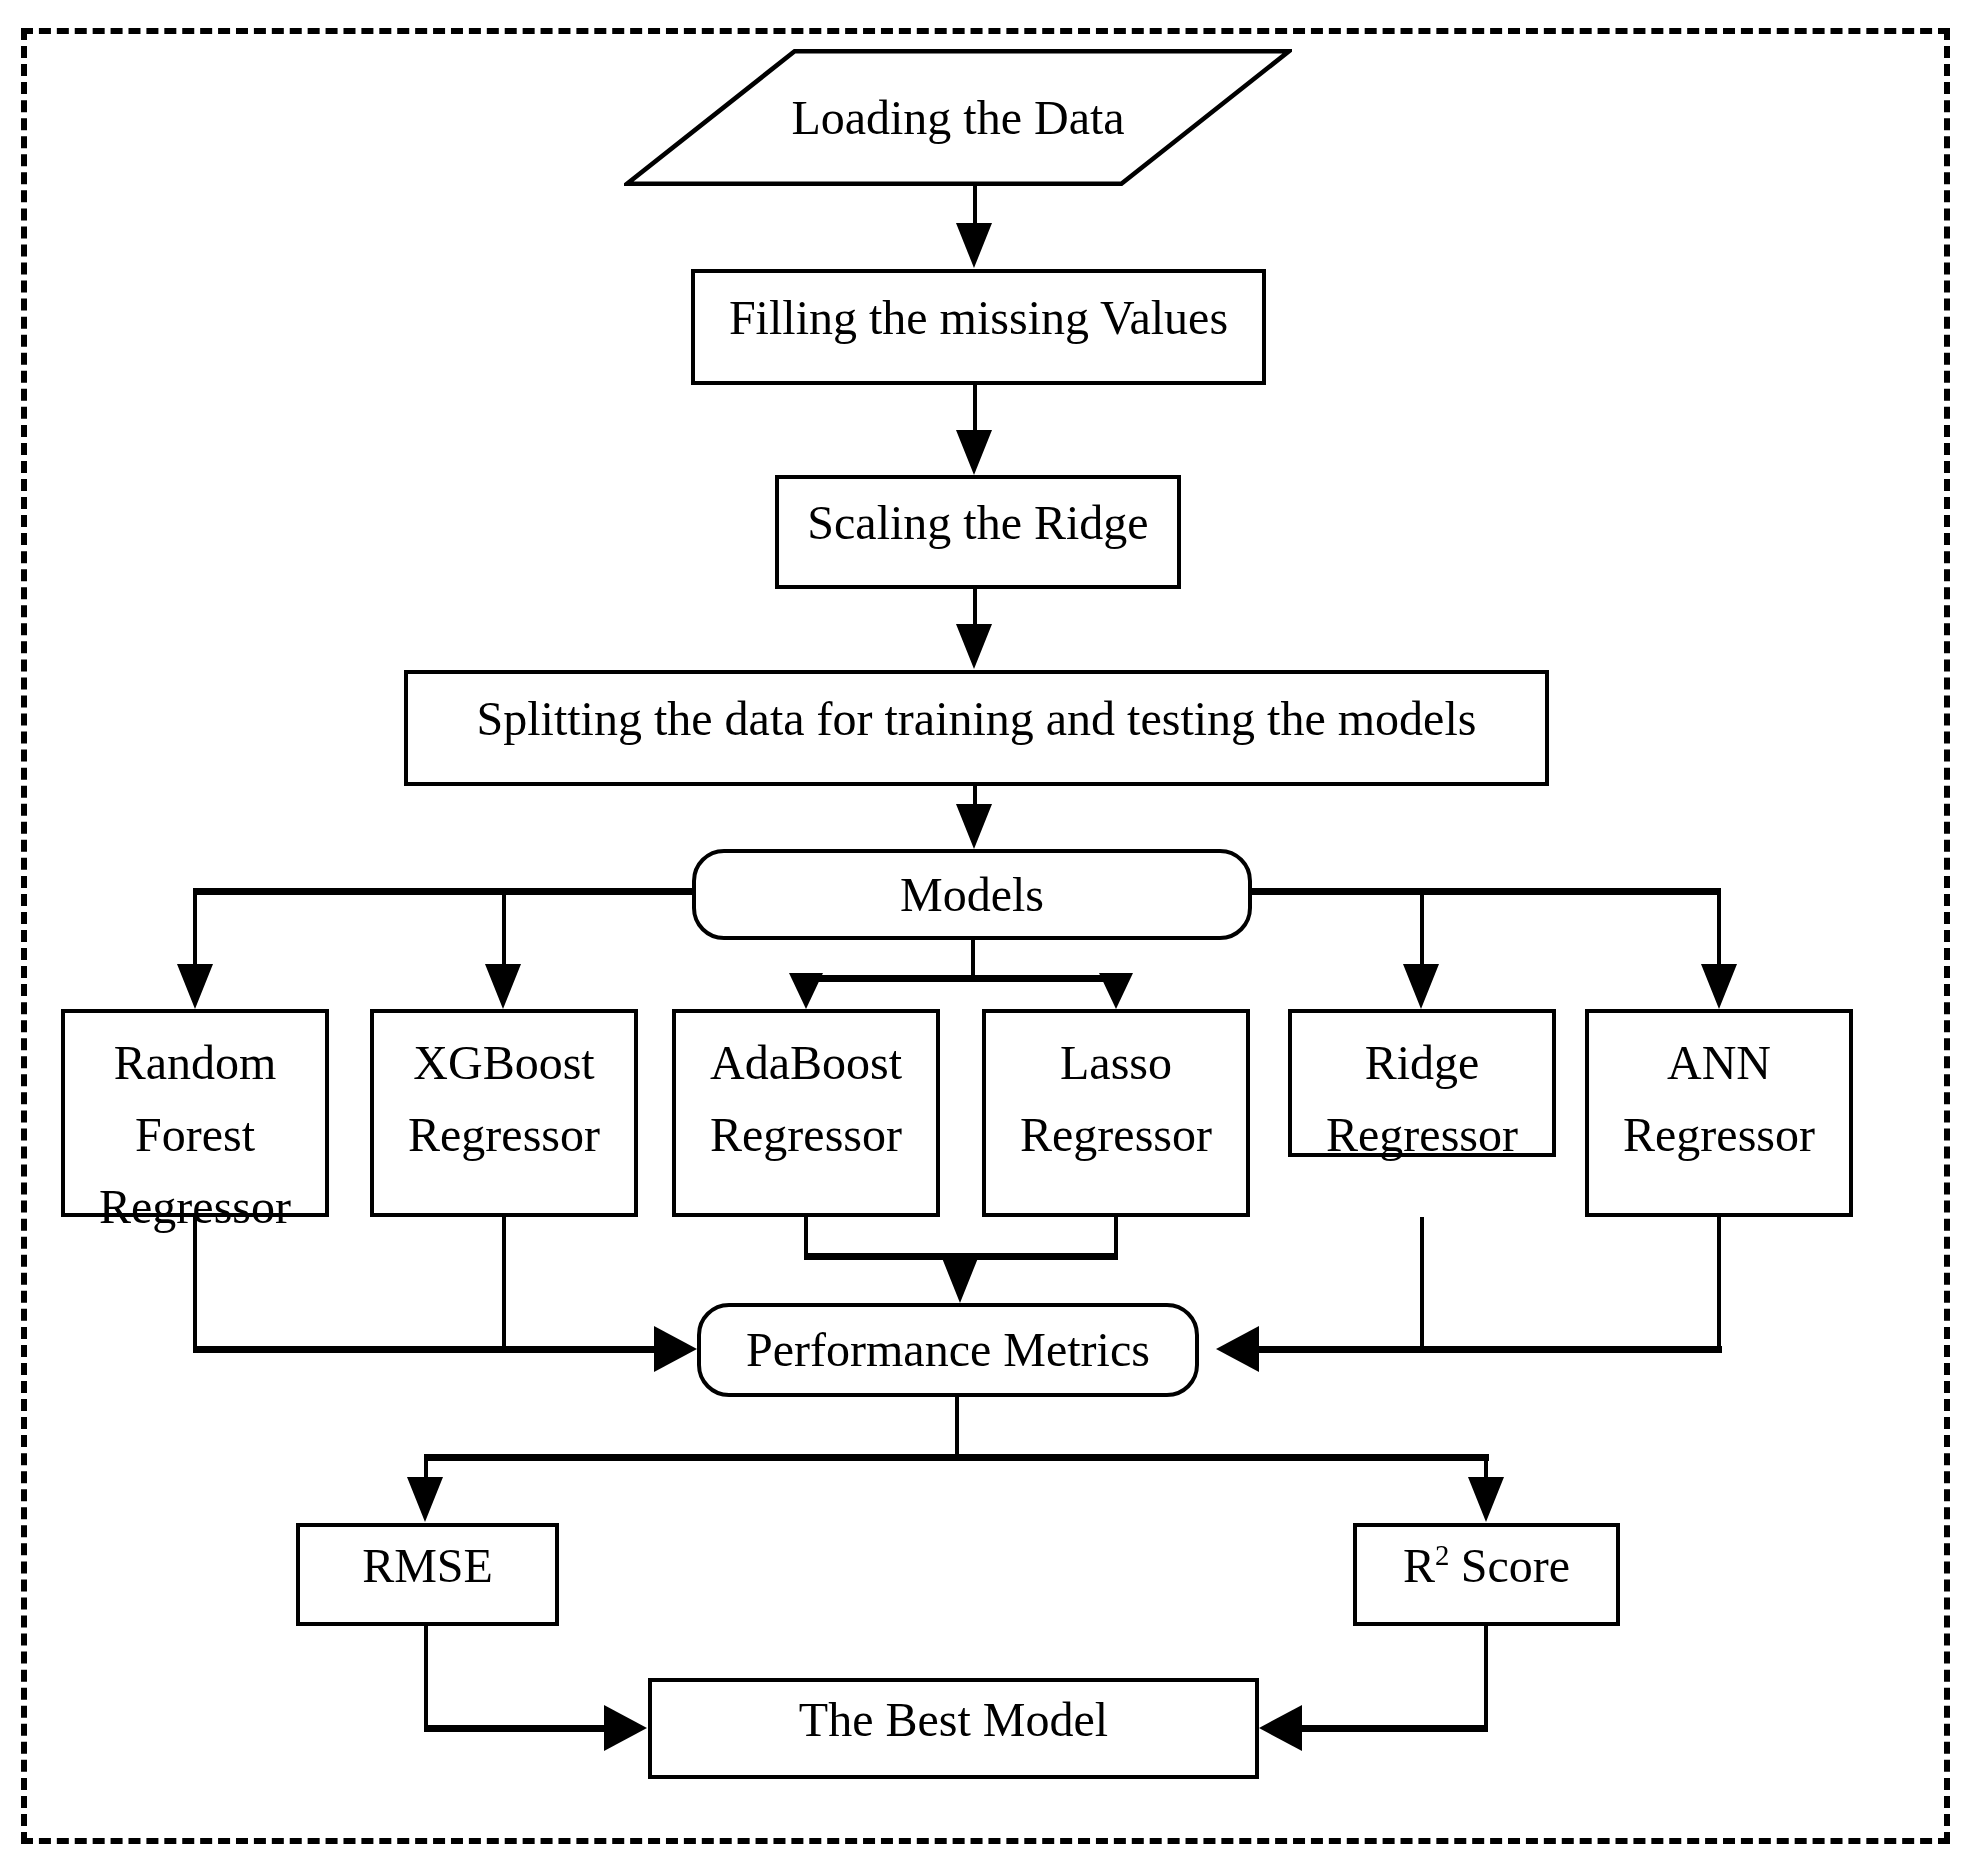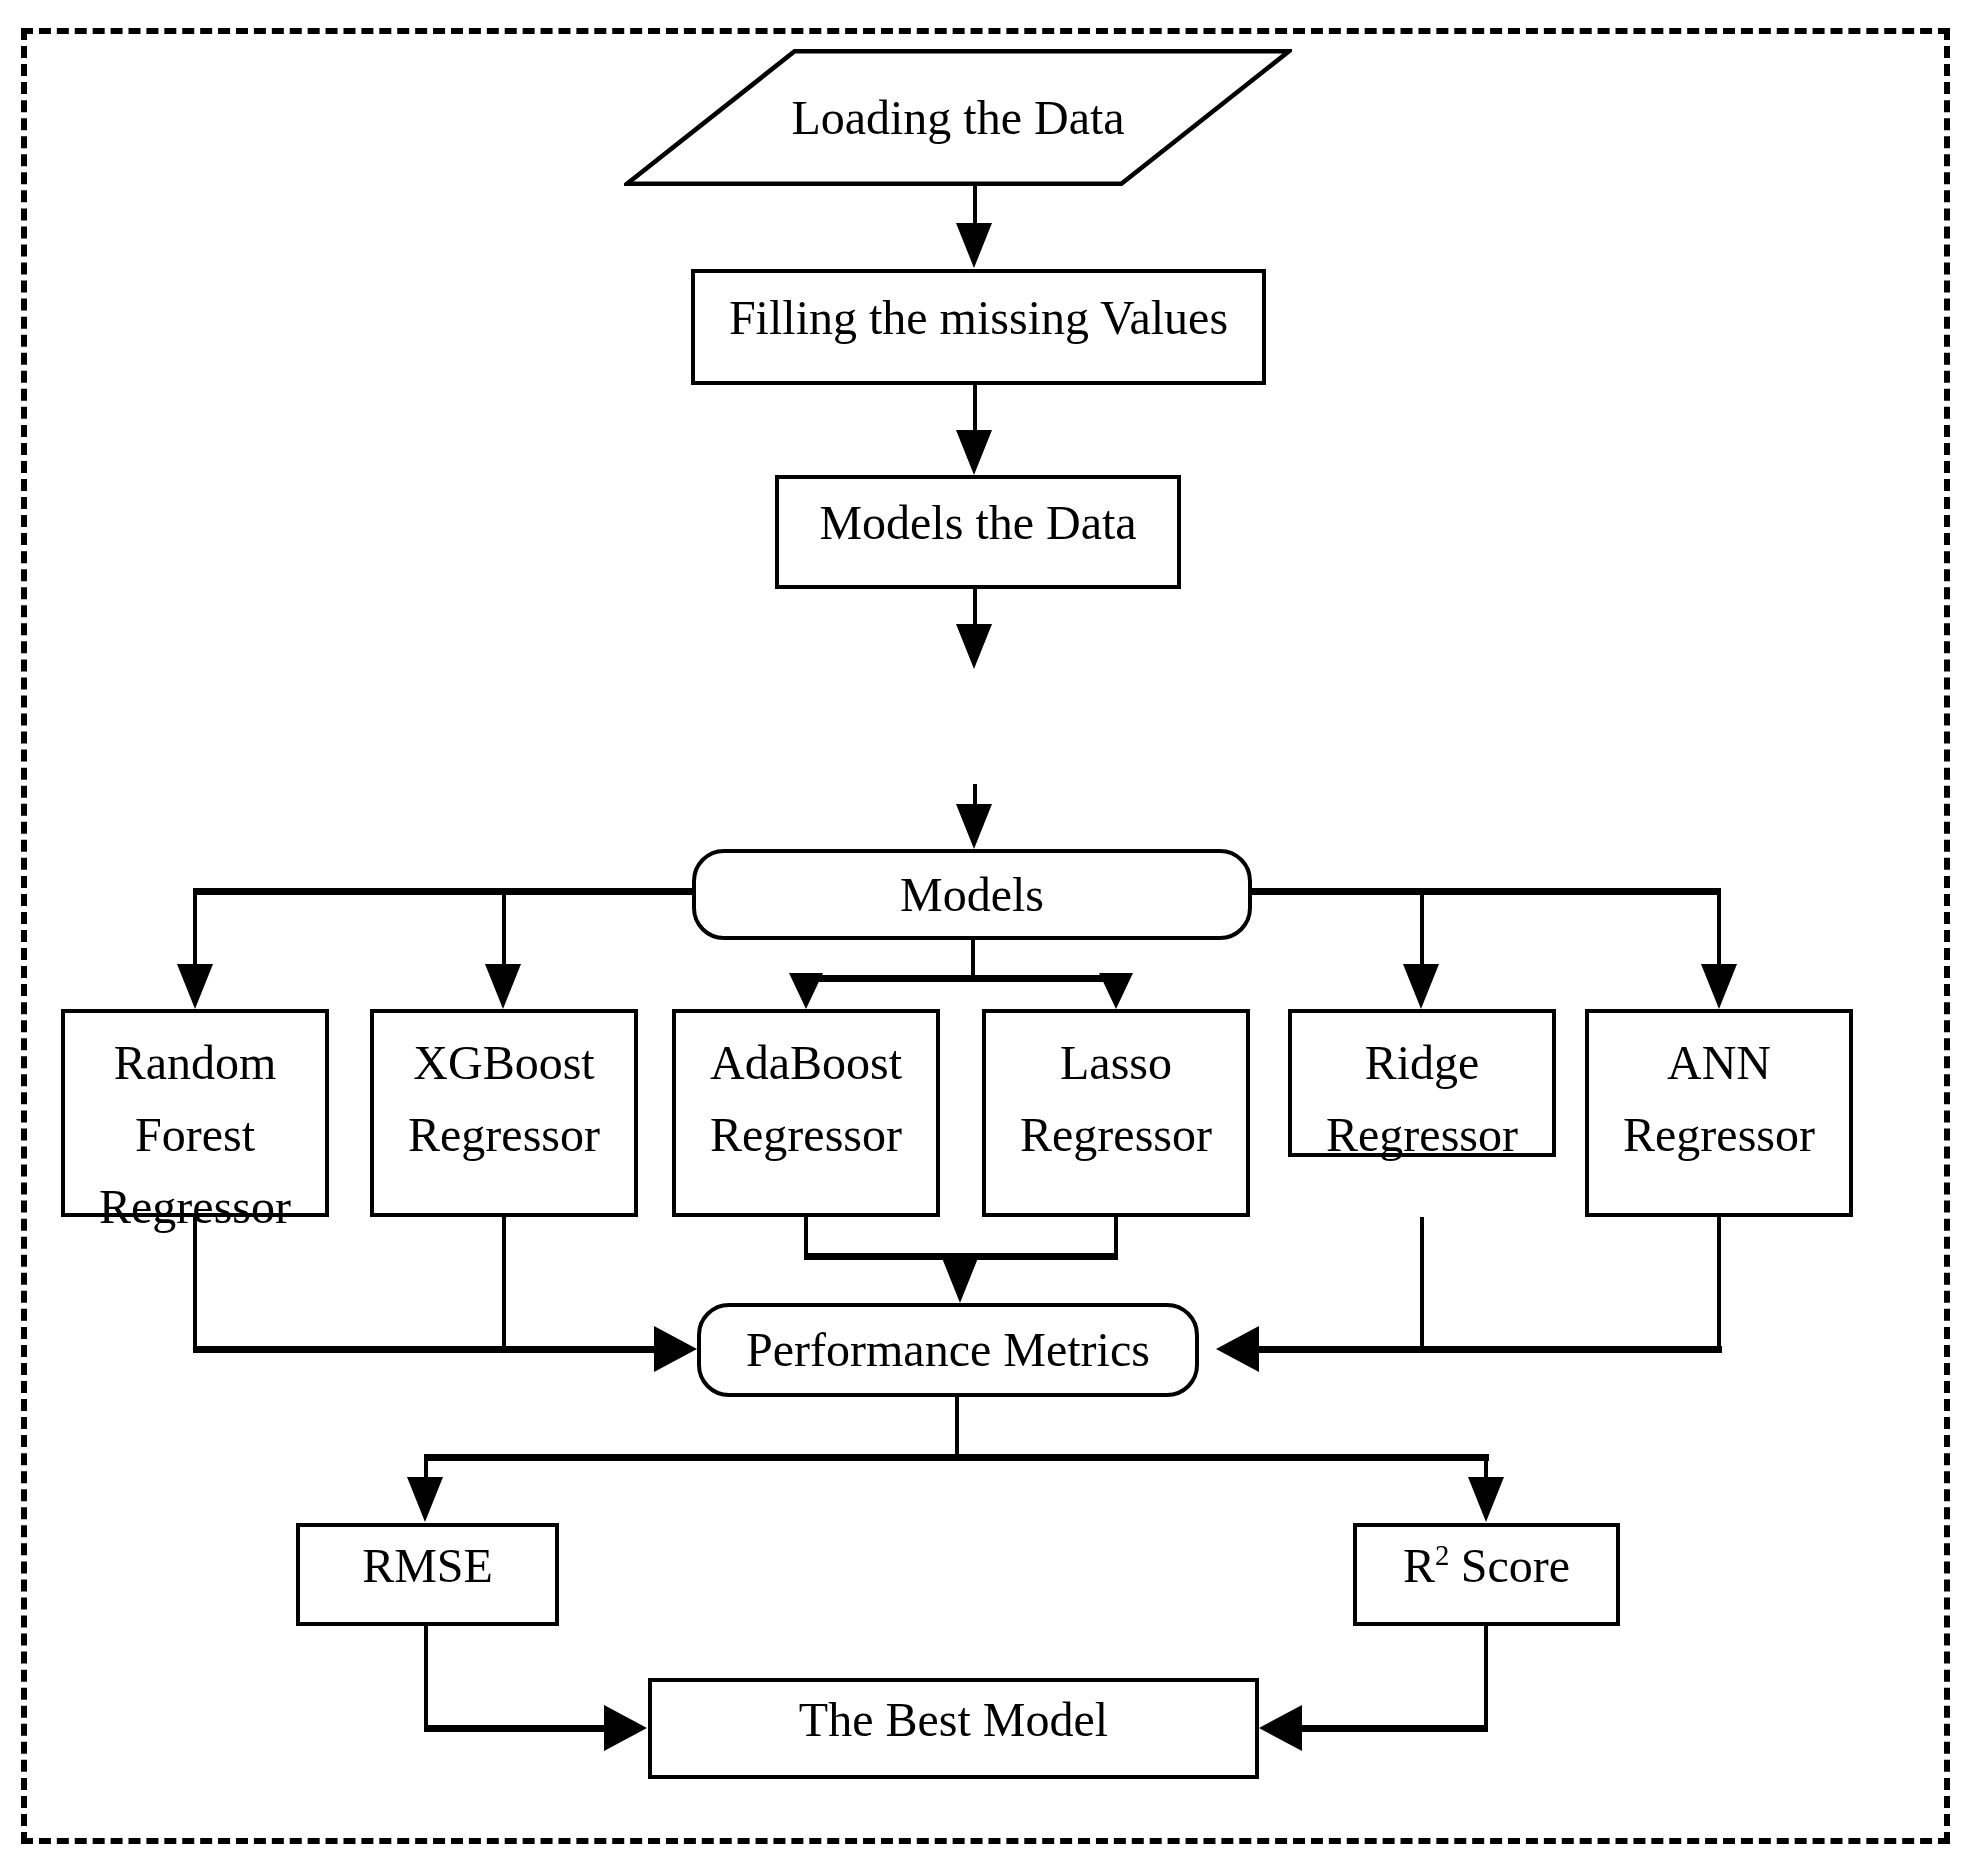--- a/index.html
+++ b/index.html
@@ -37,23 +37,26 @@
       <polygon points="332,6 1294,6 968,264 6,264" fill="#ffffff" stroke="#000000" stroke-width="9"></polygon>
     </svg>
     <span class="plabel">Loading the Data</span>
   </div>
 
   <div class="node single" style="left:691px;top:269px;width:575px;height:116px">
     <span>Filling the missing Values</span>
   </div>
 
   <div class="node single" style="left:775px;top:475px;width:406px;height:114px">
-    <span>Models the Data</span>
+    <span>Scaling the Ridge</span>
   </div>
 
+  <div class="node single" style="left:404px;top:670px;width:1145px;height:116px">
+    <span>Splitting the data for training and testing the models</span>
+  </div>
 
   <div class="node rounded" style="left:692px;top:849px;width:560px;height:91px">
     <span>Models</span>
   </div>
 
   <div class="node stacked" style="left:61px;top:1009px;width:268px;height:208px">
     <span>Random</span>
     <span>Forest</span>
     <span>Regressor</span>
   </div>

